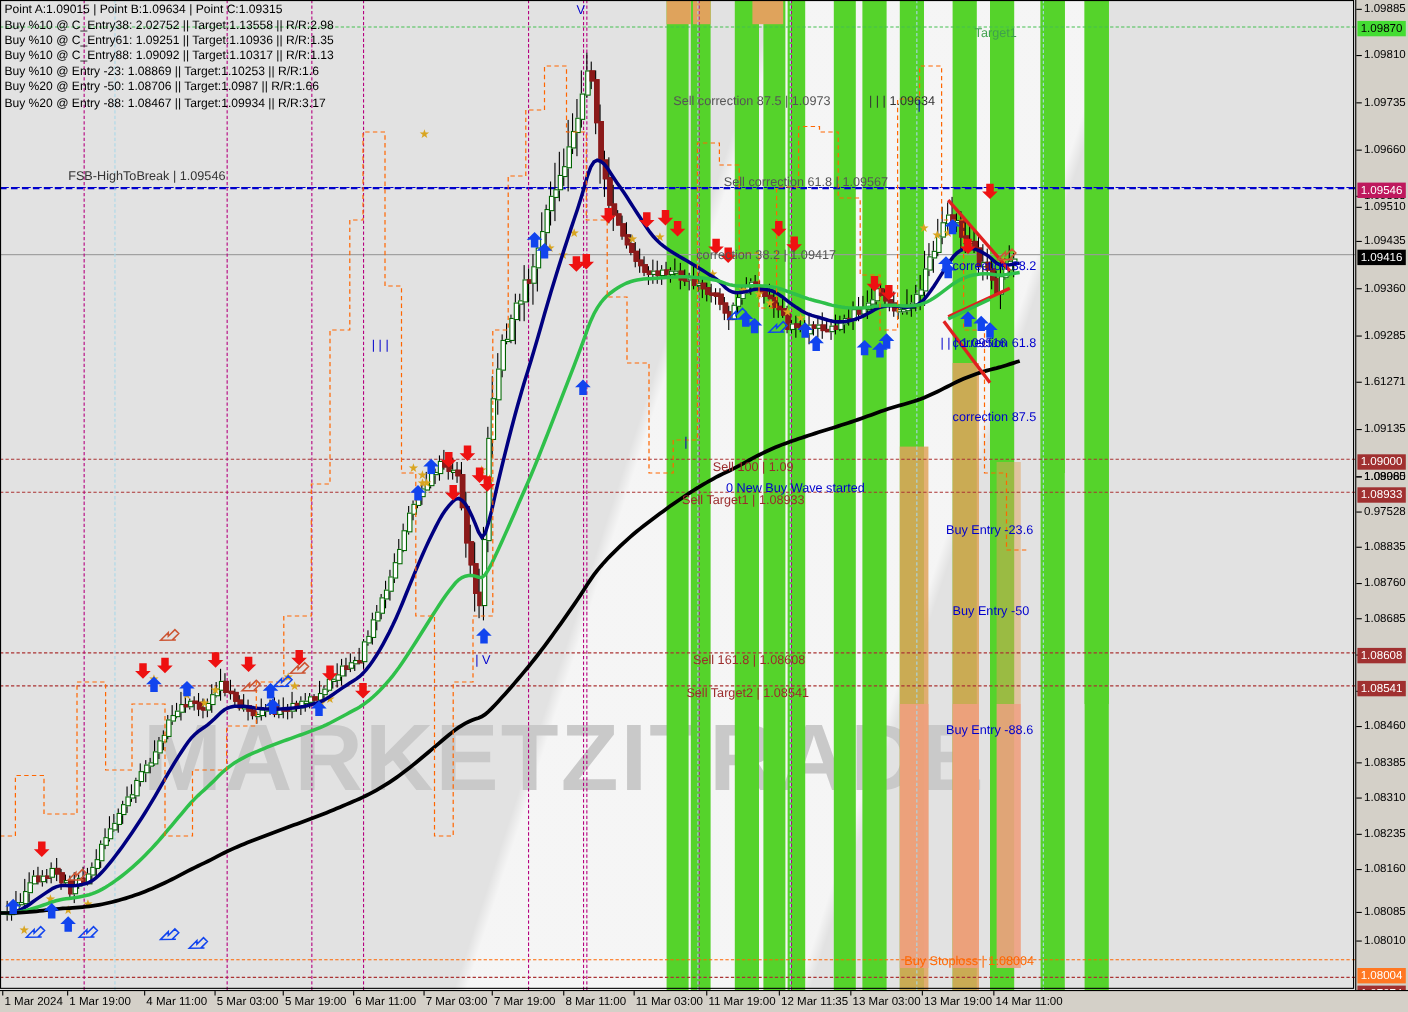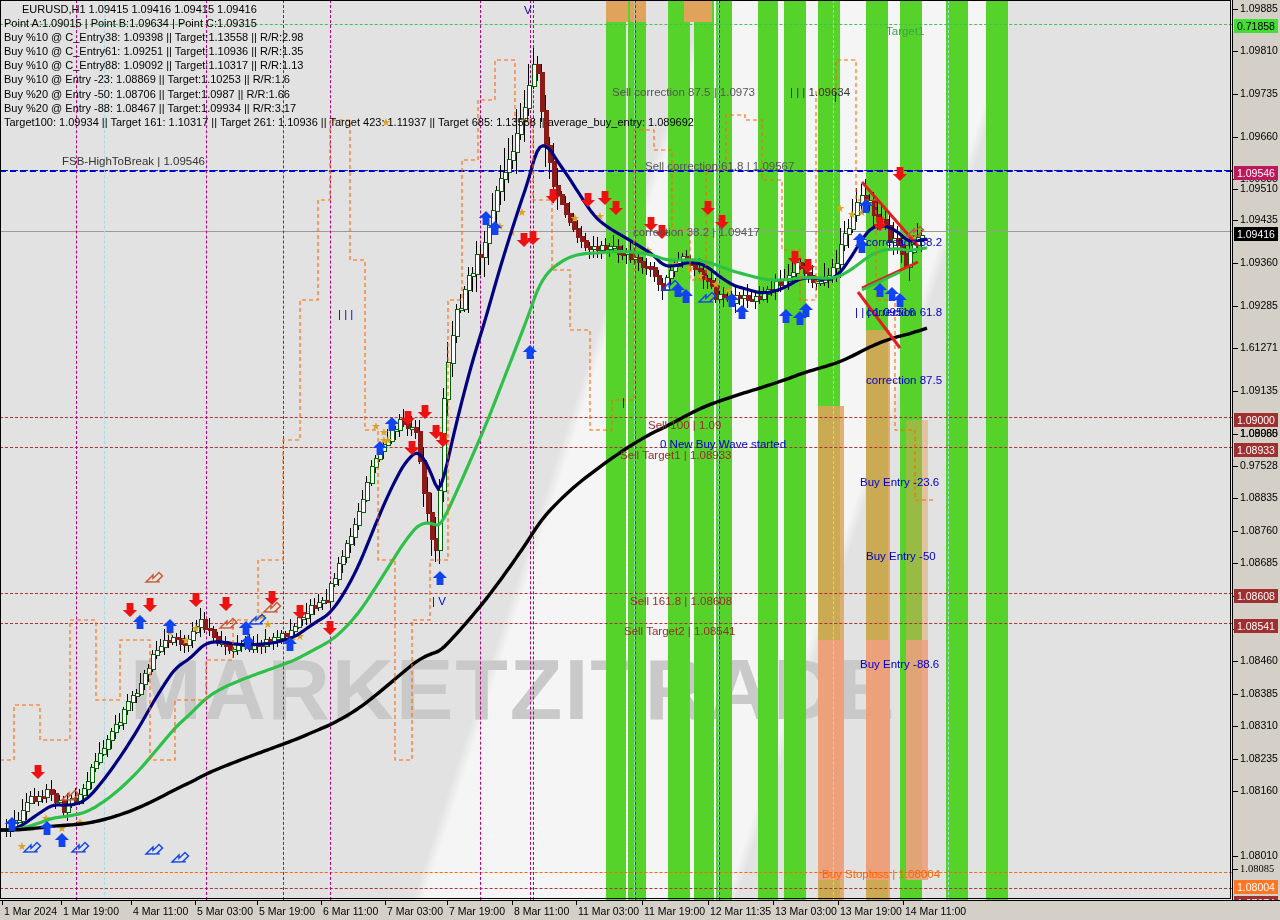--- a/index.html
+++ b/index.html
@@ -795,21 +795,21 @@
         <path d="M662,290 l7,-7 l0,3.4 l6,-6 l3.5,3.5 l-6,6 l3.4,0 z" fill="none" stroke="#1144ee" stroke-width="1.4"></path>
         <path d="M699,302 l7,-7 l0,3.4 l6,-6 l3.5,3.5 l-6,6 l3.4,0 z" fill="none" stroke="#1144ee" stroke-width="1.4"></path>
         <path d="M220,628 l7,-7 l0,3.4 l6,-6 l3.5,3.5 l-6,6 l3.4,0 z" fill="none" stroke="#cc5533" stroke-width="1.4"></path>
         <path d="M907,236 l7,-7 l0,3.4 l6,-6 l3.5,3.5 l-6,6 l3.4,0 z" fill="none" stroke="#cc5533" stroke-width="1.4"></path>
         <path d="M264,612 l7,-7 l0,3.4 l6,-6 l3.5,3.5 l-6,6 l3.4,0 z" fill="none" stroke="#cc5533" stroke-width="1.4"></path>
       </svg>
 
     <div id="annots">
         <div class="lbl" style="left: 62px; top: 155px; color: rgb(51, 51, 51);">FSB-HighToBreak | 1.09546</div>
         <div class="lbl" style="left: 612px; top: 86px; color: rgb(85, 85, 85);">Sell correction 87.5 | 1.0973</div>
-        <div class="lbl" style="left: 605px; top: 160px; color: rgb(85, 85, 85); padding-left: 40px;">Sell correction 61.8 | 1.09567</div>
+        <div class="lbl" style="left: 618px; top: 160px; color: rgb(85, 85, 85); padding-left: 40px;">Sell correction 61.8 | 1.09567</div>
         <div class="lbl" style="left: 633px; top: 226px; color: rgb(85, 85, 85);">correction 38.2 | 1.09417</div>
         <div class="lbl" style="left: 790px; top: 86px; color: rgb(51, 51, 51);">| | | 1.09634</div>
         <div class="lbl" style="left: 886px; top: 25px; color: rgb(63, 161, 76);">Target1</div>
         <div class="lbl" style="left: 866px; top: 236px; color: rgb(0, 0, 204);">correction 38.2</div>
         <div class="lbl" style="left: 866px; top: 306px; color: rgb(0, 0, 204);">correction 61.8</div>
         <div class="lbl" style="left: 855px; top: 306px; color: rgb(0, 0, 204);">| | | 1.09516</div>
         <div class="lbl" style="left: 866px; top: 374px; color: rgb(0, 0, 204);">correction 87.5</div>
         <div class="lbl" style="left: 648px; top: 419px; color: rgb(155, 43, 43);">Sell 100 | 1.09</div>
         <div class="lbl" style="left: 660px; top: 438px; color: rgb(0, 0, 204);">0 New Buy Wave started</div>
         <div class="lbl" style="left: 620px; top: 449px; color: rgb(155, 43, 43);">Sell Target1 | 1.08933</div>
@@ -820,29 +820,27 @@
         <div class="lbl" style="left: 860px; top: 658px; color: rgb(0, 0, 204);">Buy Entry -88.6</div>
         <div class="lbl" style="left: 822px; top: 868px; color: rgb(255, 102, 0);">Buy Stoploss | 1.08004</div>
         <div class="lbl" style="left: 524px; top: 4px; color: rgb(0, 0, 204);">V</div>
         <div class="lbl" style="left: 338px; top: 308px; color: rgb(0, 0, 204);">| | |</div>
         <div class="lbl" style="left: 432px; top: 595px; color: rgb(0, 0, 204);">| V</div>
         <div class="lbl" style="left: 622px; top: 396px; color: rgb(0, 0, 204);">|</div>
         <div class="lbl" style="left: 834px; top: 90px; color: rgb(0, 0, 204);">|</div>
       </div>
 
     <div id="hdr">
-      <div id="sym">EURUSD,H1  1.09415 1.09416 1.09415 1.09416</div>
       <div>Point A:1.09015 | Point B:1.09634 | Point C:1.09315</div>
-      <div>Buy %10 @ C_Entry38: 1.09398 || Target:1.13558 || R/R:2.98</div>
+      <div>Buy %10 @ C_Entry38: 2.02752 || Target:1.13558 || R/R:2.98</div>
       <div>Buy %10 @ C_Entry61: 1.09251 || Target:1.10936 || R/R:1.35</div>
       <div>Buy %10 @ C_Entry88: 1.09092 || Target:1.10317 || R/R:1.13</div>
       <div>Buy %10 @ Entry -23: 1.08869 || Target:1.10253 || R/R:1.6</div>
       <div>Buy %20 @ Entry -50: 1.08706 || Target:1.0987 || R/R:1.66</div>
       <div>Buy %20 @ Entry -88: 1.08467 || Target:1.09934 || R/R:3.17</div>
-      <div>Target100: 1.09934 || Target 161: 1.10317 || Target 261: 1.10936 || Target 423: 1.11937 || Target 685: 1.13558 || average_buy_entry: 1.089692</div>
     </div>
 
     <div id="plotborder"></div>
   </div>
 
   <div id="pscale">
       <div class="ptick" style="top: 2px;"><span class="dash"></span><span>1.09885</span></div>
       <div class="ptick" style="top: 44px;"><span class="dash"></span><span>1.09810</span></div>
       <div class="ptick" style="top: 87px;"><span class="dash"></span><span>1.09735</span></div>
       <div class="ptick" style="top: 130px;"><span class="dash"></span><span>1.09660</span></div>
@@ -859,24 +857,24 @@
       <div class="ptick" style="top: 491px;"><span class="dash"></span><span>1.08835</span></div>
       <div class="ptick" style="top: 524px;"><span class="dash"></span><span>1.08760</span></div>
       <div class="ptick" style="top: 556px;"><span class="dash"></span><span>1.08685</span></div>
       <div class="ptick" style="top: 589px;"><span class="dash"></span><span>1.08610</span></div>
       <div class="ptick" style="top: 622px;"><span class="dash"></span><span>1.08535</span></div>
       <div class="ptick" style="top: 654px;"><span class="dash"></span><span>1.08460</span></div>
       <div class="ptick" style="top: 687px;"><span class="dash"></span><span>1.08385</span></div>
       <div class="ptick" style="top: 719px;"><span class="dash"></span><span>1.08310</span></div>
       <div class="ptick" style="top: 752px;"><span class="dash"></span><span>1.08235</span></div>
       <div class="ptick" style="top: 784px;"><span class="dash"></span><span>1.08160</span></div>
-      <div class="ptick" style="top: 863px; font-family: Liberation Serif, serif;"><span class="dash"></span><span>1.08085</span></div>
+      <div class="ptick" style="top: 823px;"><span class="dash"></span><span>1.08085</span></div>
       <div class="ptick" style="top: 849px;"><span class="dash"></span><span>1.08010</span></div>
       <div class="ptick" style="top: 906px;"><span class="dash"></span><span>1.07935</span></div>
-      <div class="pbox" style="top: 19px; background: rgb(68, 221, 51); color: rgb(0, 0, 0);">0.71858</div>
+      <div class="pbox" style="top: 19px; background: rgb(68, 221, 51); color: rgb(0, 0, 0);">1.09870</div>
       <div class="pbox" style="top: 166px; background: #be185d; color: rgb(255, 255, 255);">1.09546</div>
       <div class="pbox" style="top: 227px; background: rgb(0, 0, 0); color: rgb(255, 255, 255);">1.09416</div>
       <div class="pbox" style="top: 413px; background: rgb(160, 48, 48); color: rgb(255, 255, 255);">1.09000</div>
       <div class="pbox" style="top: 443px; background: rgb(160, 48, 48); color: rgb(255, 255, 255);">1.08933</div>
       <div class="pbox" style="top: 589px; background: rgb(160, 48, 48); color: rgb(255, 255, 255);">1.08608</div>
       <div class="pbox" style="top: 619px; background: rgb(160, 48, 48); color: rgb(255, 255, 255);">1.08541</div>
       <div class="pbox" style="top: 880px; background: rgb(255, 119, 34); color: rgb(255, 255, 255);">1.08004</div>
       <div class="pbox" style="top: 896px; background: rgb(160, 48, 48); color: rgb(255, 255, 255);">1.07974</div>
     </div>
 

